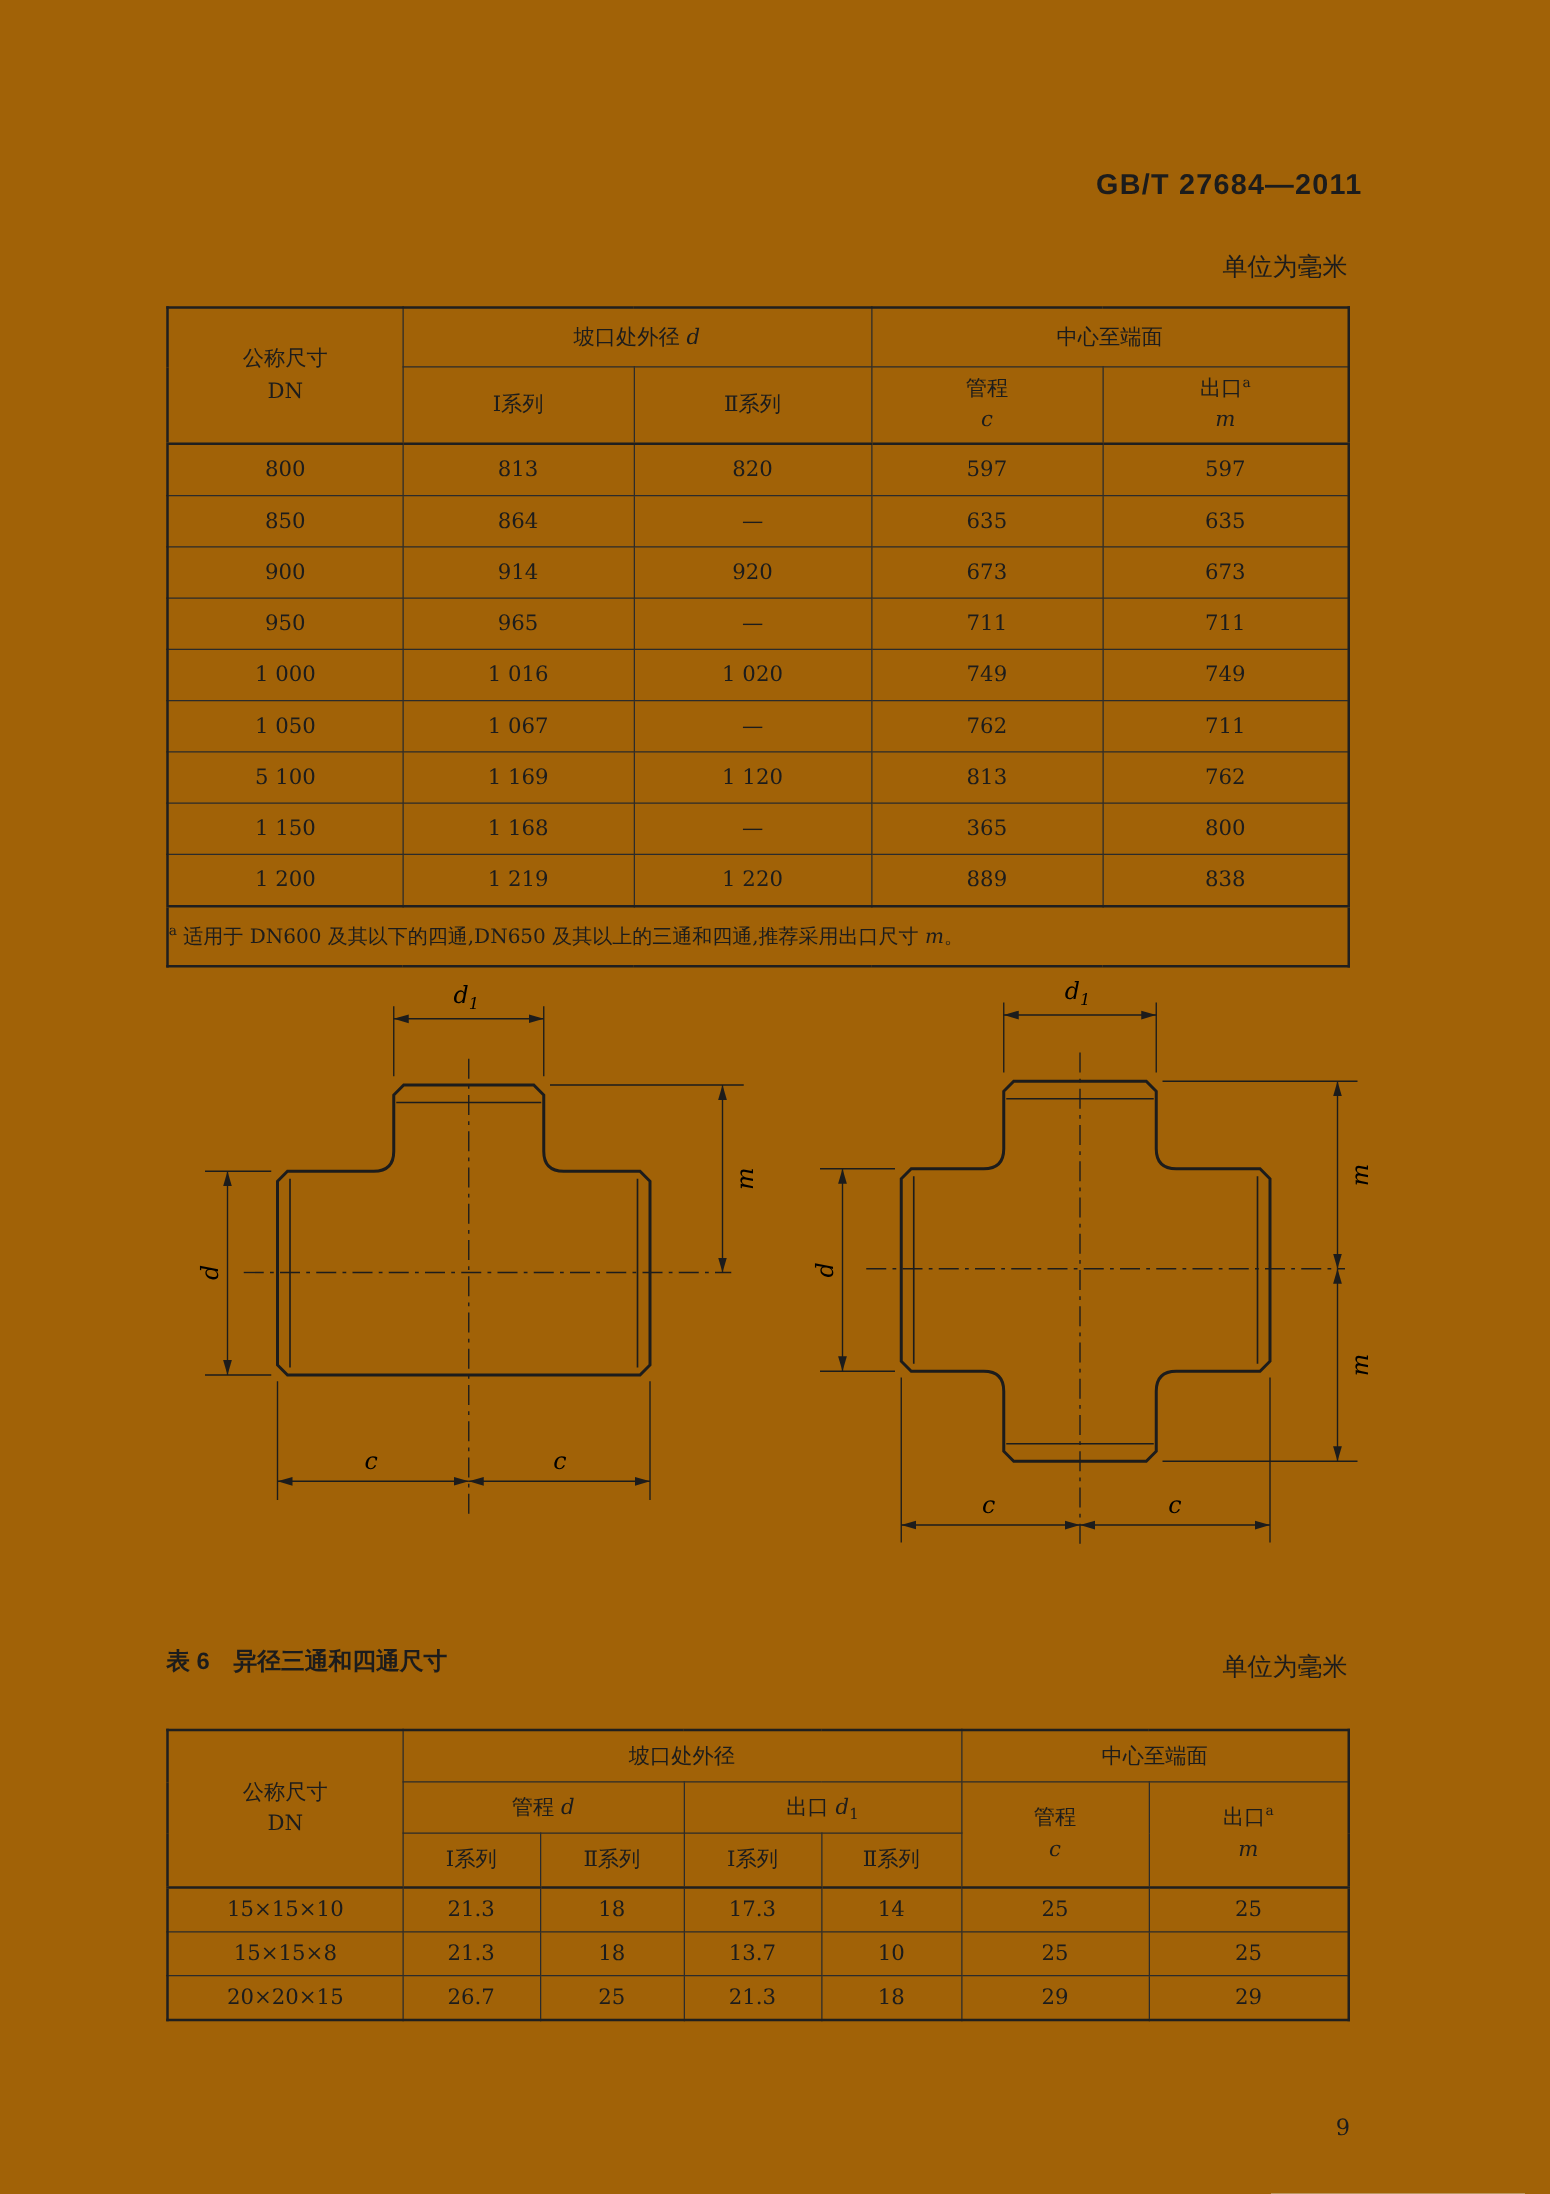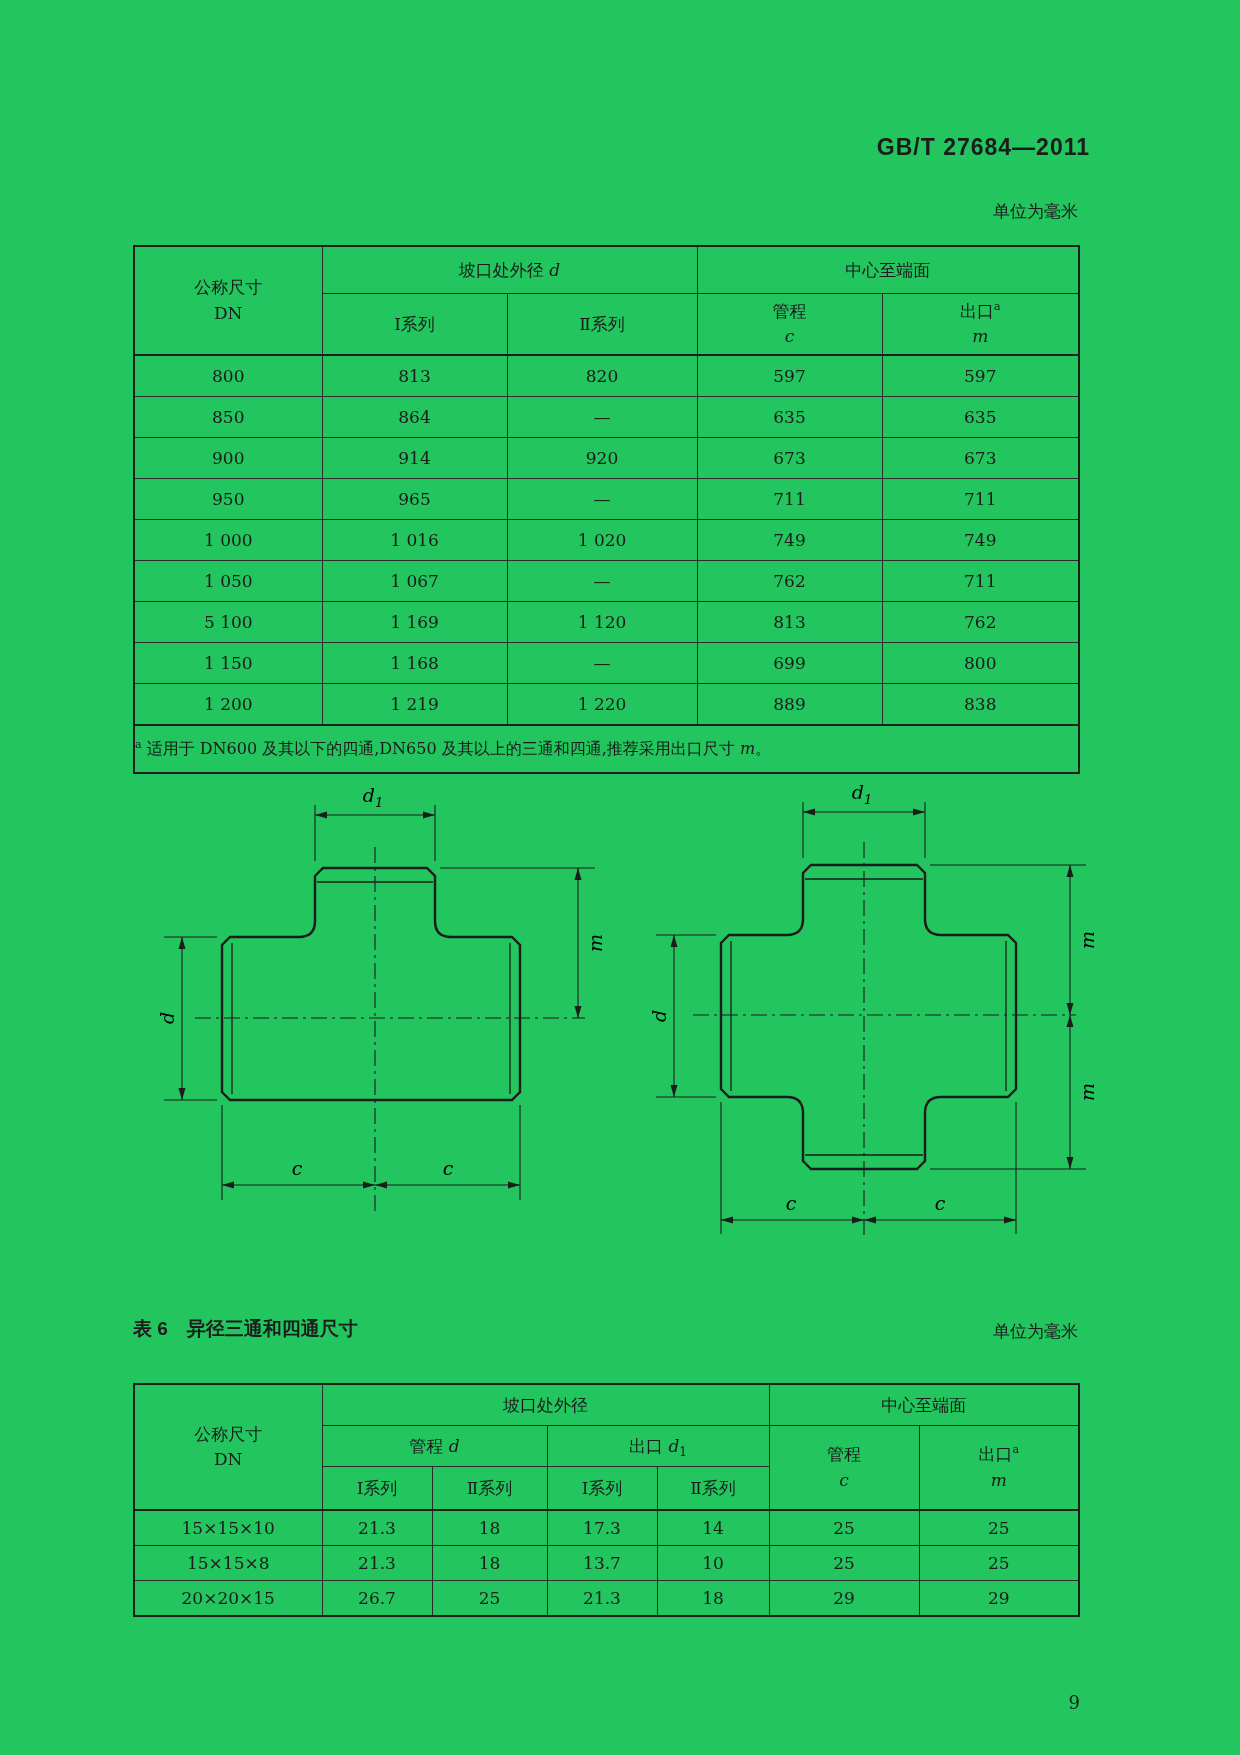--- a/index.html
+++ b/index.html
@@ -1,35 +1,35 @@
 <!DOCTYPE html>
 <html><head>
 <meta charset="utf-8">
 <style>
   html,body{margin:0;padding:0;background:#e8e8e8;}
   .page{
     position:relative;
     width:1240px;height:1755px;
-    background:#22c55e;
+    background:#a16207;
     font-family:"DejaVu Serif","Liberation Serif",serif;
     color:#1c1c1c;
     overflow:hidden;
   }
   .abs{position:absolute;}
   .std-ref{
     top:134px;left:830px;width:260px;
     font-family:"Liberation Sans",sans-serif;
     font-weight:bold;font-size:23px;letter-spacing:1px;
     text-align:right;
   }
   .tbl-caption{
     font-family:"Liberation Sans",sans-serif;
     font-weight:bold;font-size:19px;
   }
-  .unit-note{font-size:17px;}
+  .unit-note{font-size:20px;}
   table{border-collapse:collapse;table-layout:fixed;}
   .stdtable{position:absolute;left:133px;border:2.5px solid #1f1f1f;background:transparent;}
   .stdtable th,.stdtable td{
     border:1.4px solid #2b2b2b;
     font-weight:normal;text-align:center;vertical-align:middle;
     padding:0;font-size:17px;line-height:1.35;
   }
   .stdtable .hdr-bottom{border-bottom:2px solid #1f1f1f;}
   .t5 tr.h1>th{height:46px;}
   .t5 tr.h2>th{height:60px;}
@@ -135,21 +135,21 @@
       <td>5 100</td>
       <td>1 169</td>
       <td>1 120</td>
       <td>813</td>
       <td>762</td>
     </tr>
     <tr class="body">
       <td>1 150</td>
       <td>1 168</td>
       <td>—</td>
-      <td>699</td>
+      <td>365</td>
       <td>800</td>
     </tr>
     <tr class="body">
       <td>1 200</td>
       <td>1 219</td>
       <td>1 220</td>
       <td>889</td>
       <td>838</td>
     </tr>
     <tr class="foot">

